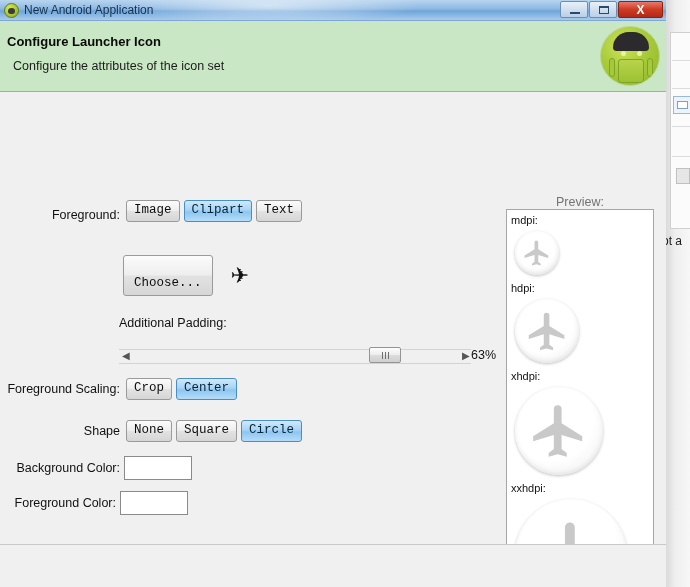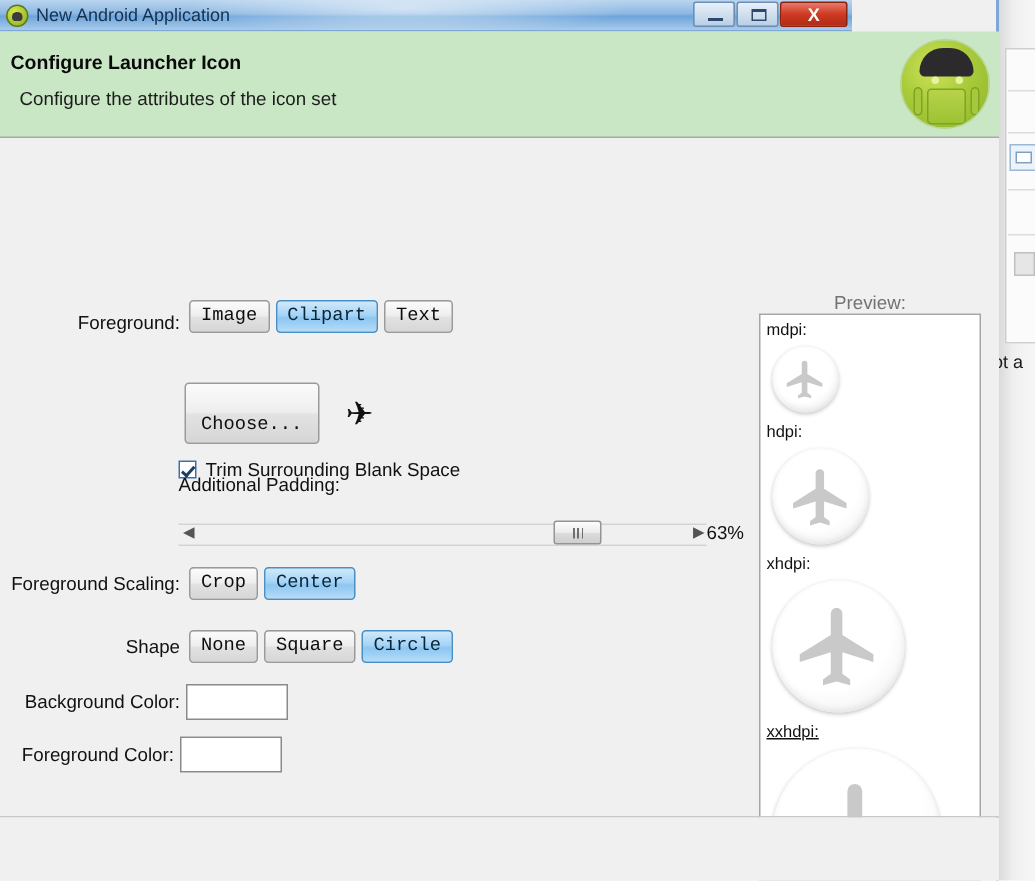--- a/index.html
+++ b/index.html
@@ -74,21 +74,21 @@
     left: 0; top: 0;
     width: 666px; height: 587px;
     background: #f0f0f0;
     border-right: 2px solid #7ea7d6;
     box-sizing: border-box;
   }
 
   
   .titlebar {
     position: absolute;
-    left: 0; top: 0; width: 568px; height: 21px;
+    left: 0; top: 0; width: 666px; height: 21px;
     background: linear-gradient(180deg,#b9d5ef 0%, #8cb8e2 45%, #6ea5db 55%, #a9cbe9 100%);
     border-bottom: 1px solid #7ea7d6;
     box-sizing: border-box;
     overflow: hidden;
   }
   .title-glow {
     position: absolute;
     left: 120px; top: -12px; width: 300px; height: 36px;
     background: radial-gradient(ellipse at center, rgba(255,255,255,.55), rgba(255,255,255,0) 70%);
     pointer-events: none;
@@ -450,26 +450,20 @@
         <button class="btn sel">Clipart</button>
         <button class="btn">Text</button>
       </span>
     </div>
 
     <div class="row" style="left:123px; top:163px;">
       <button class="btn choose-btn">Choose...</button>
       <span class="plane-glyph" style="margin-left:18px;">✈</span>
     </div>
 
-    <div class="row" style="left:119px; top:214px;">
-      <span class="chk-wrap">
-        <span class="chk"></span>
-        <span class="chk-label">Trim Surrounding Blank Space</span>
-      </span>
-    </div>
 
     <div class="row" style="left:119px; top:224px;">
       <span class="field-label">Additional Padding:</span>
     </div>
 
     <div class="slider-track"></div>
     <div class="slider-arrow left">◀</div>
     <div class="slider-thumb"></div>
     <div class="slider-arrow right">▶</div>
     <div class="slider-value">63%</div>
@@ -522,21 +516,21 @@
         </svg>
       </div>
 
       <div class="dpi-label" style="top:160px;text-align:right;">xhdpi:</div>
       <div class="icon-circle" style="left:8px; top:177px; width:88px; height:88px;">
         <svg width="62" height="62" viewBox="0 0 24 24" aria-hidden="true">
           <path fill="#c9c9c9" d="M21 16v-2l-8-5V3.5a1.5 1.5 0 0 0-3 0V9l-8 5v2l8-2.5V19l-2 1.5V22l3.5-1 3.5 1v-1.5L13 19v-5.5z"></path>
         </svg>
       </div>
 
-      <div class="dpi-label" style="top:272px;text-decoration:underline;">xxhdpi:</div>
+      <div class="dpi-label" style="top:272px;">xxhdpi:</div>
       <div class="icon-circle" style="left:8px; top:289px; width:112px; height:112px;">
         <svg width="79" height="79" viewBox="0 0 24 24" aria-hidden="true">
           <path fill="#c9c9c9" d="M21 16v-2l-8-5V3.5a1.5 1.5 0 0 0-3 0V9l-8 5v2l8-2.5V19l-2 1.5V22l3.5-1 3.5 1v-1.5L13 19v-5.5z"></path>
         </svg>
       </div>
 
     </div>
   </div>
 
   <div class="footer-sep"></div>

